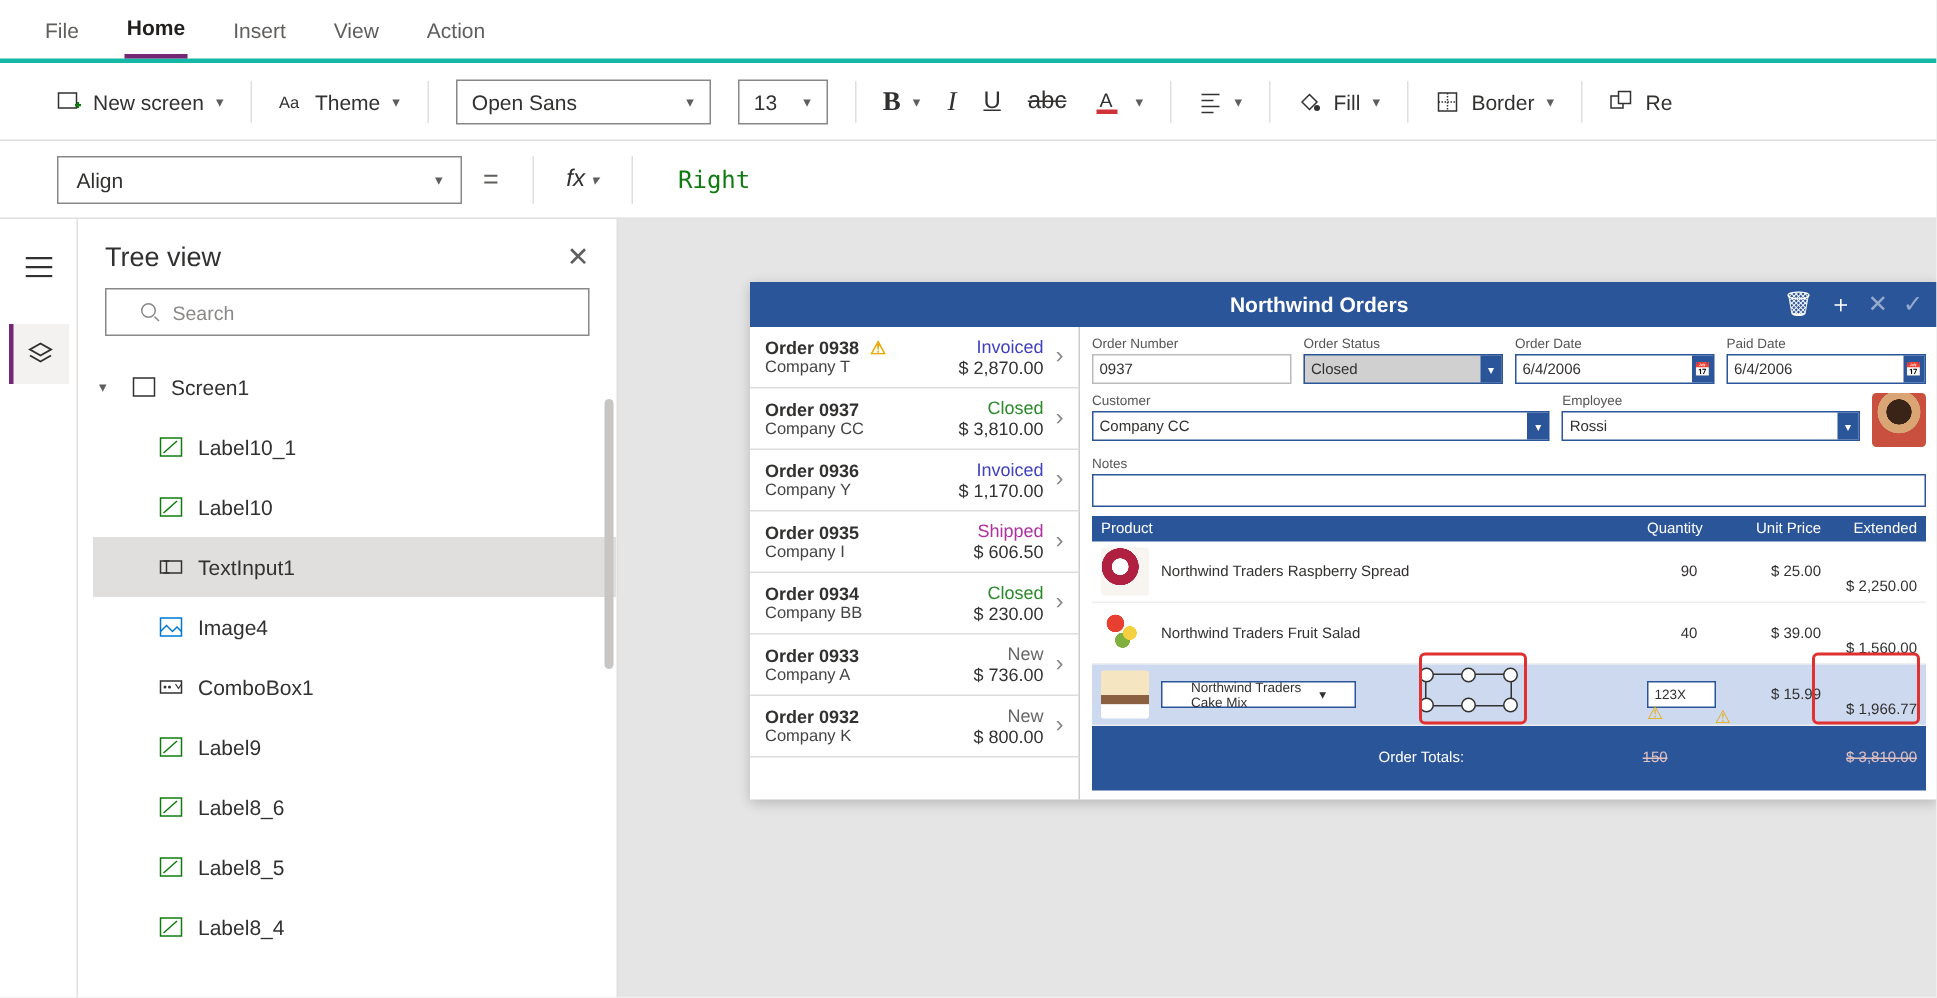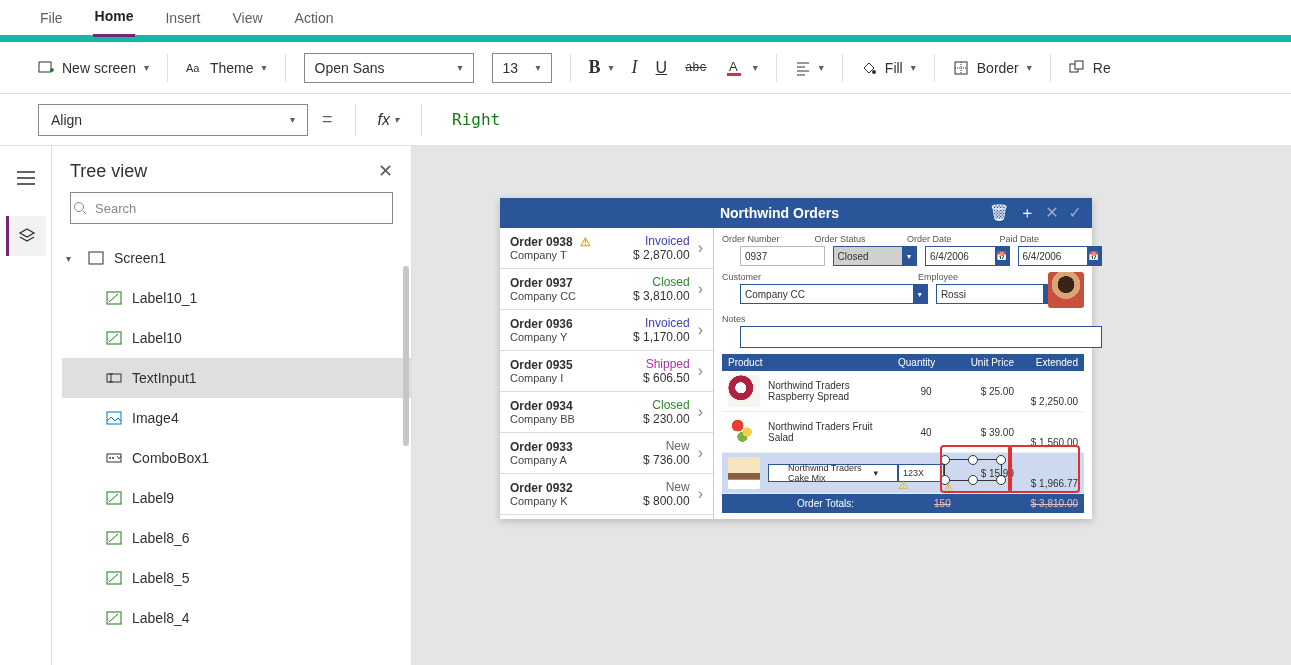--- a/index.html
+++ b/index.html
@@ -1,66 +1,66 @@
 <!DOCTYPE html>
 <html><head>
 <meta charset="utf-8">
 <style>
 * { box-sizing: border-box; margin: 0; padding: 0; font-family: "Segoe UI", Arial, sans-serif; }
 body { width: 1291px; height: 665px; background: #fff; overflow: hidden; font-size: 13px; color: #323130; }
 
 
-.ribbon-tabs { height: 42px; border-bottom: 7px solid #14b8a6; display: flex; align-items: center; padding-left: 38px; gap: 28px; }
+.ribbon-tabs { height: 42px; border-bottom: 3px solid #14b8a6; display: flex; align-items: center; padding-left: 28px; gap: 28px; }
 .ribbon-tab { font-size: 14px; color: #605e5c; cursor: pointer; padding: 10px 2px; }
 .ribbon-tab.active { color: #201f1e; font-weight: 600; border-bottom: 3px solid #742774; }
 
 
 .toolbar { height: 52px; border-bottom: 1px solid #e1dfdd; display: flex; align-items: center; padding-left: 38px; gap: 18px; font-size: 14px; color: #323130; }
 .tool-group { display: flex; align-items: center; gap: 8px; cursor: pointer; }
 .tool-sep { width: 1px; height: 28px; background: #e1dfdd; }
 .select-box { border: 1px solid #8a8886; height: 30px; display: flex; align-items: center; padding: 0 10px; background: #fff; min-width: 60px; justify-content: space-between; gap: 10px; }
 .select-box.font { min-width: 170px; }
 .chev { font-size: 10px; color: #605e5c; }
 .toolbar svg, .ribbon-tabs svg { flex-shrink: 0; }
 .bold { font-weight: bold; font-size: 18px; font-family: "Times New Roman", serif; }
 .italic { font-style: italic; font-size: 18px; font-family: "Times New Roman", serif; }
 .underline { text-decoration: underline; font-size: 16px; }
-.strike { text-decoration: line-through; font-size: 12px; font-family: Liberation Mono, monospace; }
+.strike { text-decoration: line-through; font-size: 16px; }
 
 
 .formula-row { height: 52px; border-bottom: 1px solid #e1dfdd; display: flex; align-items: center; padding-left: 38px; gap: 14px; }
 .prop-select { border: 1px solid #8a8886; height: 32px; width: 270px; display: flex; align-items: center; padding: 0 12px; justify-content: space-between; background: #fff; font-size: 14px; }
 .eq { font-size: 18px; color: #605e5c; }
 .fx { font-style: italic; font-size: 16px; color: #323130; display: flex; align-items: center; gap: 4px; }
 .formula-val { font-family: Consolas, monospace; font-size: 16px; color: #107c10; margin-left: 8px; }
 .formula-sep { width: 1px; height: 32px; background: #e1dfdd; margin: 0 8px; }
 
 
 .body-area { display: flex; height: calc(665px - 42px - 52px - 52px); }
 .left-rail { width: 52px; border-right: 1px solid #e1dfdd; display: flex; flex-direction: column; align-items: center; padding-top: 12px; gap: 18px; }
 .rail-btn { width: 40px; height: 40px; display: flex; align-items: center; justify-content: center; cursor: pointer; }
 .rail-btn.active { border-left: 3px solid #742774; background: #f3f2f1; }
 
 .tree-panel { width: 360px; border-right: 1px solid #e1dfdd; display: flex; flex-direction: column; position: relative; }
 .tree-head { display: flex; align-items: center; justify-content: space-between; padding: 14px 18px 10px 18px; }
 .tree-title { font-size: 18px; font-weight: 400; }
 .close-x { font-size: 18px; cursor: pointer; color: #605e5c; }
 .search-wrap { padding: 0 18px 14px 18px; }
-.search-box { border: 1px solid #8a8886; height: 32px; display: flex; align-items: center; padding: 0 2px; gap: 8px; color: #605e5c; }
+.search-box { border: 1px solid #8a8886; height: 32px; display: flex; align-items: center; padding: 0 22px; gap: 8px; color: #605e5c; }
 .tree-list { flex: 1; overflow-y: auto; padding-left: 10px; }
 .tree-item { display: flex; align-items: center; height: 40px; gap: 10px; padding-left: 8px; cursor: pointer; font-size: 14px; }
 .tree-item.depth1 { padding-left: 4px; }
 .tree-item.depth2 { padding-left: 44px; }
 .tree-item.selected { background: #e1dfdd; }
 .tree-caret { font-size: 10px; color: #605e5c; width: 12px; }
 .scroll-hint { position: absolute; right: 2px; top: 120px; width: 6px; height: 180px; background: #c8c6c4; border-radius: 3px; }
 
 
 .canvas { flex: 1; background: #e5e5e5; position: relative; overflow: hidden; }
-.app-frame { position: absolute; left: 88px; top: 52px; width: 592px; background: #fff; box-shadow: 0 2px 8px rgba(0,0,0,0.2); font-size: 11px; }
+.app-frame { position: absolute; left: 88px; top: 42px; width: 792px; background: #fff; box-shadow: 0 2px 8px rgba(0,0,0,0.2); font-size: 11px; }
 .app-header { background: #2a5599; color: #fff; height: 30px; display: flex; align-items: center; justify-content: space-between; padding: 0 10px; }
 .app-title { font-weight: 600; font-size: 14px; flex: 1; text-align: center; }
 .app-icons { display: flex; gap: 10px; font-size: 16px; }
 .app-body { display: flex; }
 .orders-col { width: 220px; border-right: 1px solid #ccc; }
 .order-row { border-bottom: 1px solid #ddd; padding: 6px 10px; display: flex; align-items: center; position: relative; }
 .order-row .info { flex: 1; }
 .order-name { font-weight: 600; font-size: 12px; }
 .order-company { font-size: 11px; color: #444; }
 .order-right { text-align: right; }
@@ -70,21 +70,21 @@
 .st-shipped { color: #b030a0; }
 .st-new { color: #666; }
 .order-amount { font-size: 12px; color: #333; }
 .order-chev { color: #888; font-size: 16px; padding-left: 8px; }
 .warn-tri { color: #e8a800; font-size: 12px; margin-left: 4px; }
 
 .detail-col { flex: 1; padding: 6px 8px; }
 .form-row { display: flex; gap: 8px; margin-bottom: 6px; }
 .form-field { flex: 1; }
 .form-field label { font-size: 9px; color: #555; display: block; margin-bottom: 2px; }
-.inp { border: 1px solid #2a5599; height: 20px; width: 100%; display: flex; align-items: center; padding: 0 4px; font-size: 10px; background: #fff; justify-content: space-between; margin-left: 18px; }
+.inp { border: 1px solid #2a5599; height: 20px; width: 100%; display: flex; align-items: center; padding: 0 4px; font-size: 10px; background: #fff; justify-content: space-between; }
 .inp.ro { border-color: #bbb; }
 .inp .dd { width: 14px; height: 18px; background: #2a5599; color: #fff; display: flex; align-items: center; justify-content: center; font-size: 8px; margin-right: -4px; }
 .inp .cal { width: 14px; height: 18px; background: #2a5599; color: #fff; display: flex; align-items: center; justify-content: center; font-size: 9px; margin-right: -4px; }
 .inp.closed-badge { background: #d0d0d0; }
 .avatar-placeholder { width: 36px; height: 36px; background: radial-gradient(circle at 50% 35%, #3a2418 0%, #3a2418 28%, #d9a574 29%, #d9a574 48%, #c94f3f 49%, #c94f3f 100%); border-radius: 3px; }
 
 .line-head { background: #2a5599; color: #fff; display: flex; padding: 3px 6px; font-size: 10px; margin-top: 4px; }
 .lh-prod { flex: 1; }
 .lh-qty { width: 56px; }
 .lh-price { width: 60px; text-align: right; }
@@ -92,21 +92,21 @@
 .line-row { display: flex; align-items: center; padding: 4px 6px; font-size: 10px; border-bottom: 1px solid #eee; }
 .line-row.sel { background: #cdd9ee; position: relative; }
 .thumb-placeholder { width: 32px; height: 32px; border-radius: 2px; margin-right: 8px; }
 .thumb-raspberry { background: radial-gradient(circle at 40% 40%, #fff 0%, #fff 20%, #b02040 21%, #b02040 45%, #f8f4f0 46%); }
 .thumb-fruit { background: radial-gradient(circle at 30% 30%, #e84030 0%, #e84030 18%, transparent 19%), radial-gradient(circle at 60% 50%, #f5d040 0%, #f5d040 18%, transparent 19%), radial-gradient(circle at 45% 65%, #80b040 0%, #80b040 18%, transparent 19%), #fff; }
 .thumb-cake { background: linear-gradient(to bottom, #f5e5c0 0%, #f5e5c0 50%, #8a6040 51%, #8a6040 70%, #fff 71%); }
 .ln-name { flex: 1; }
 .ln-qty { width: 56px; text-align: center; }
 .ln-price { width: 60px; text-align: right; }
 .ln-ext { width: 64px; text-align: right; margin-top: 20px; }
-.line-total { background: #2a5599; color: #fff; display: flex; padding: 4px 6px; font-size: 10px; justify-content: flex-end; gap: 80px; }
+.line-total { background: #2a5599; color: #fff; display: flex; padding: 16px 6px; font-size: 10px; justify-content: flex-end; gap: 119px; }
 .total-strike { text-decoration: line-through; color: #e0c0c0; }
 
 .sel-input { border: 1px solid #2a5599; background: #fff; height: 18px; display: flex; align-items: center; padding: 0 19px; font-size: 9px; }
 .sel-handles { position: absolute; border: 1px solid #333; pointer-events: none; }
 .sel-handle { position: absolute; width: 10px; height: 10px; background: #fff; border: 1px solid #333; border-radius: 50%; }
 .red-box { position: absolute; border: 2px solid #e03030; border-radius: 4px; }
 
 .icon-svg { width: 16px; height: 16px; }
 </style>
 </head>

